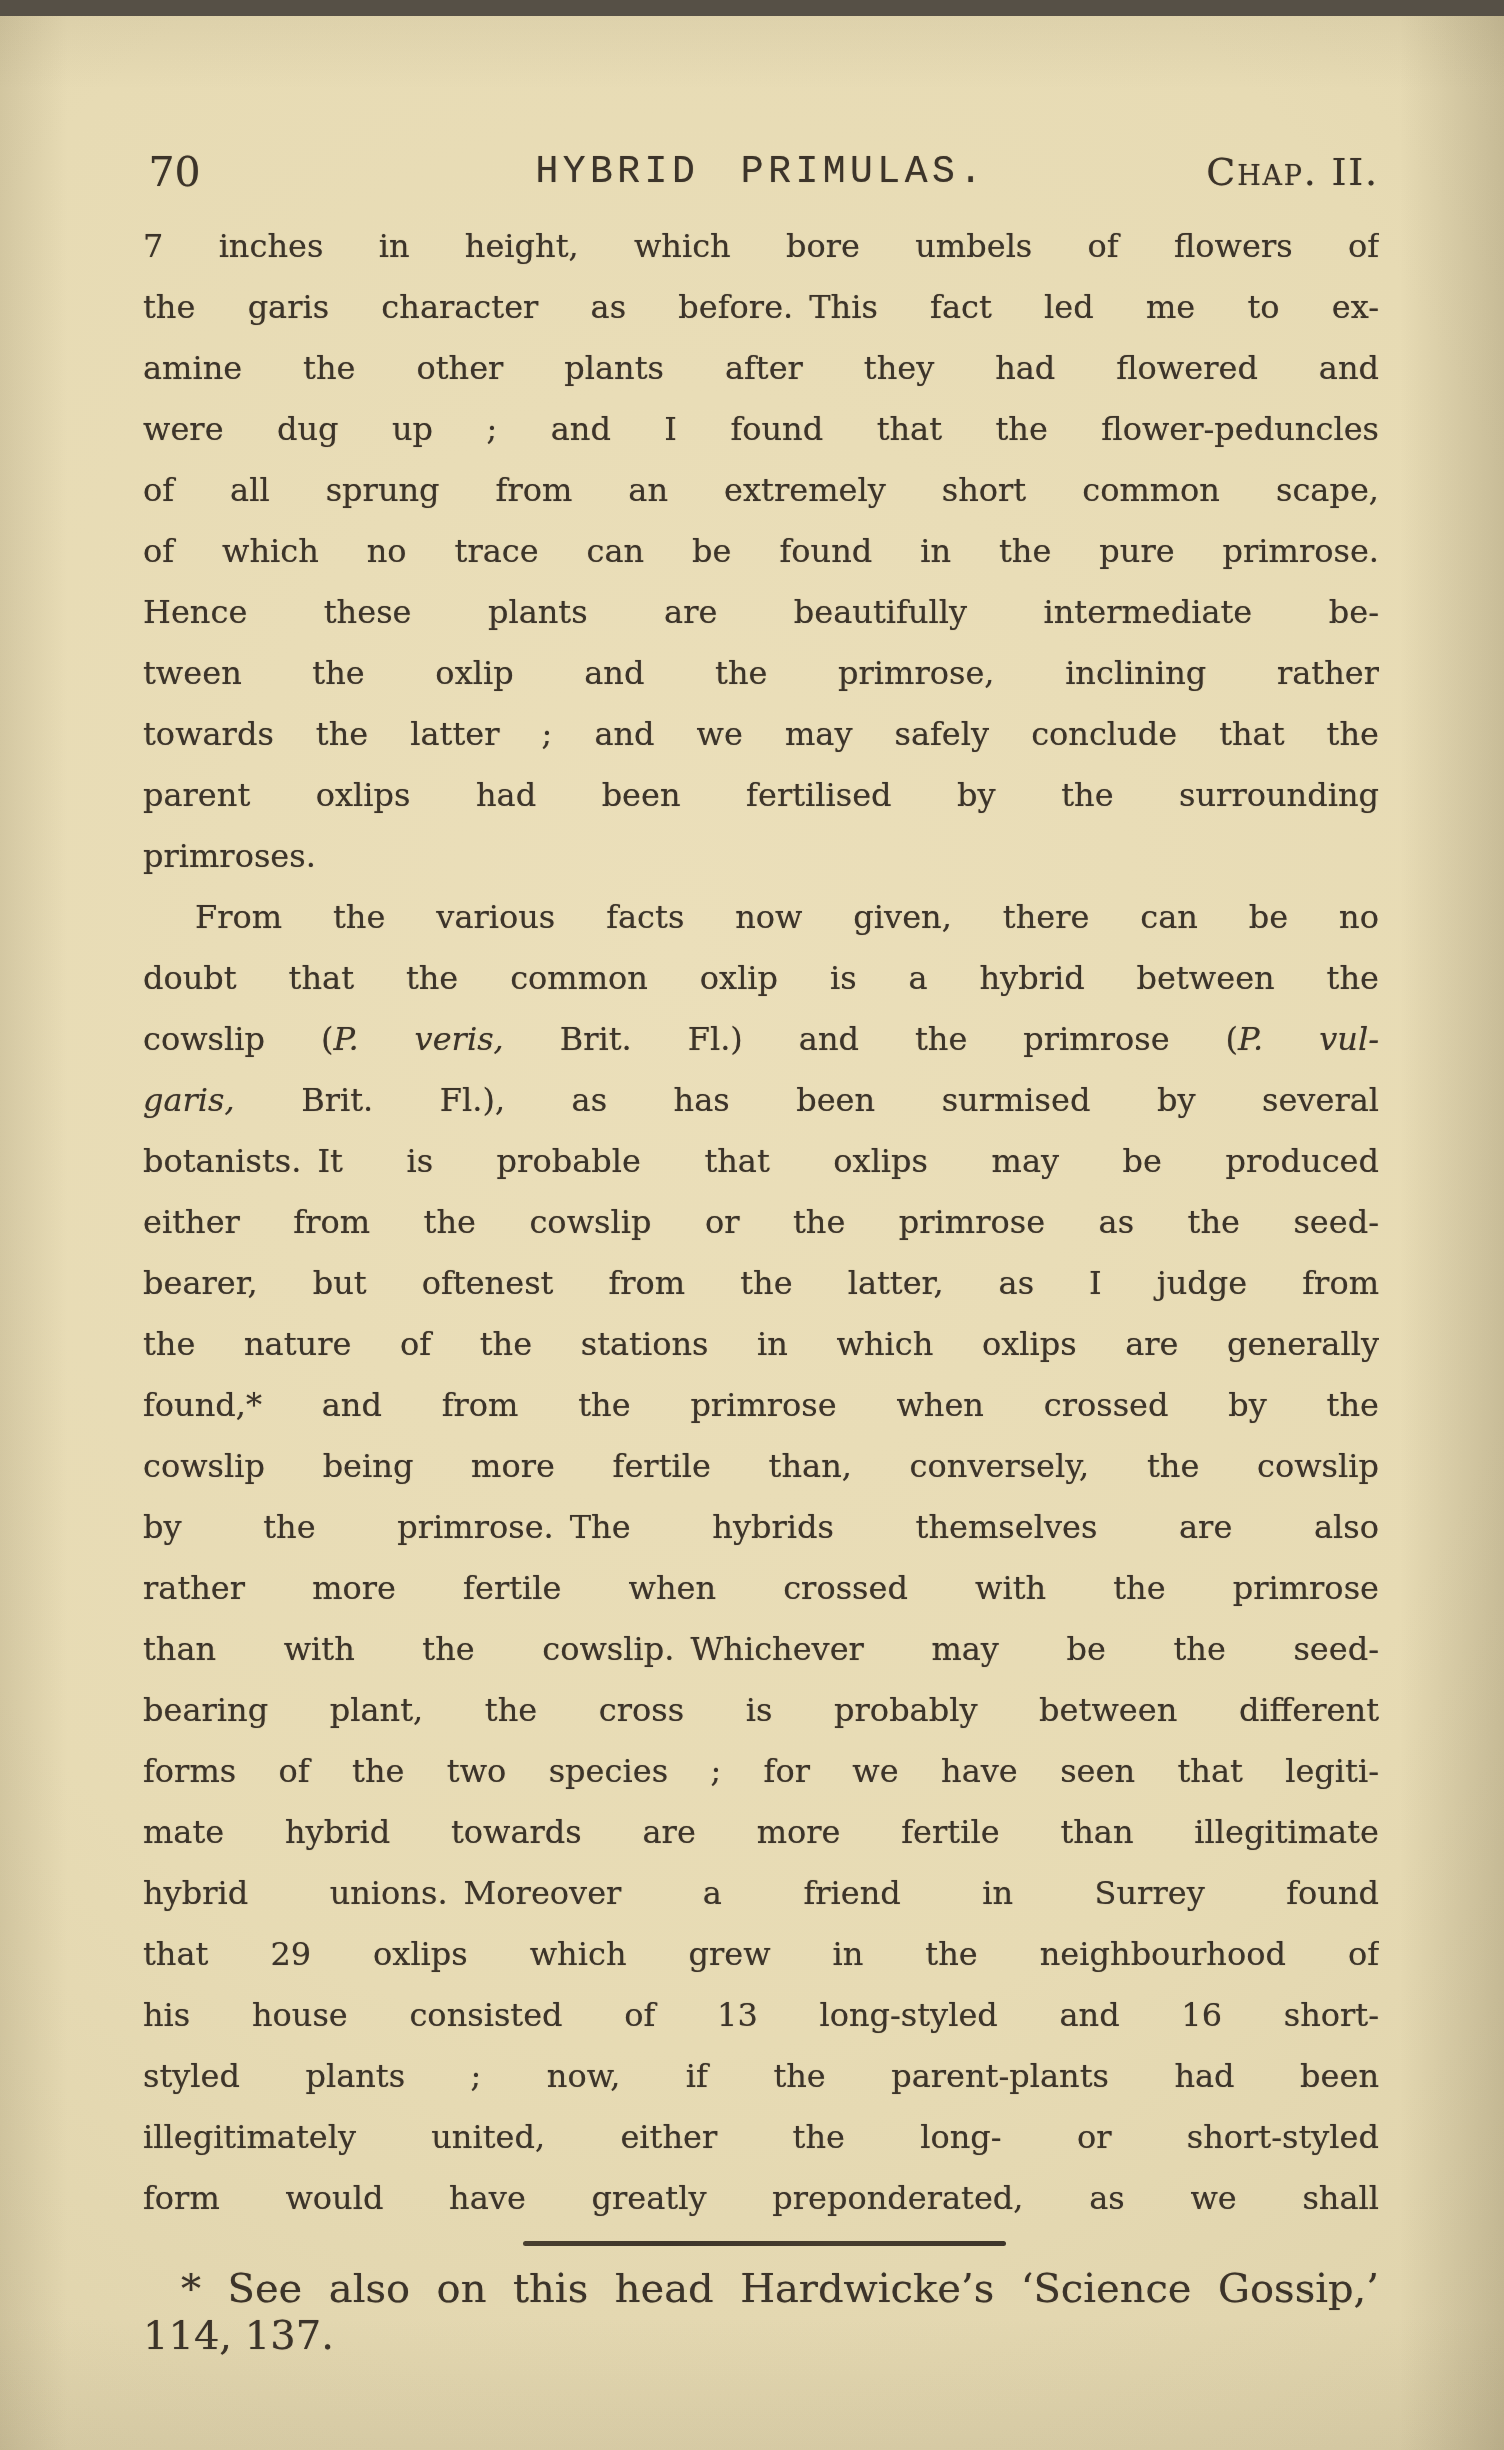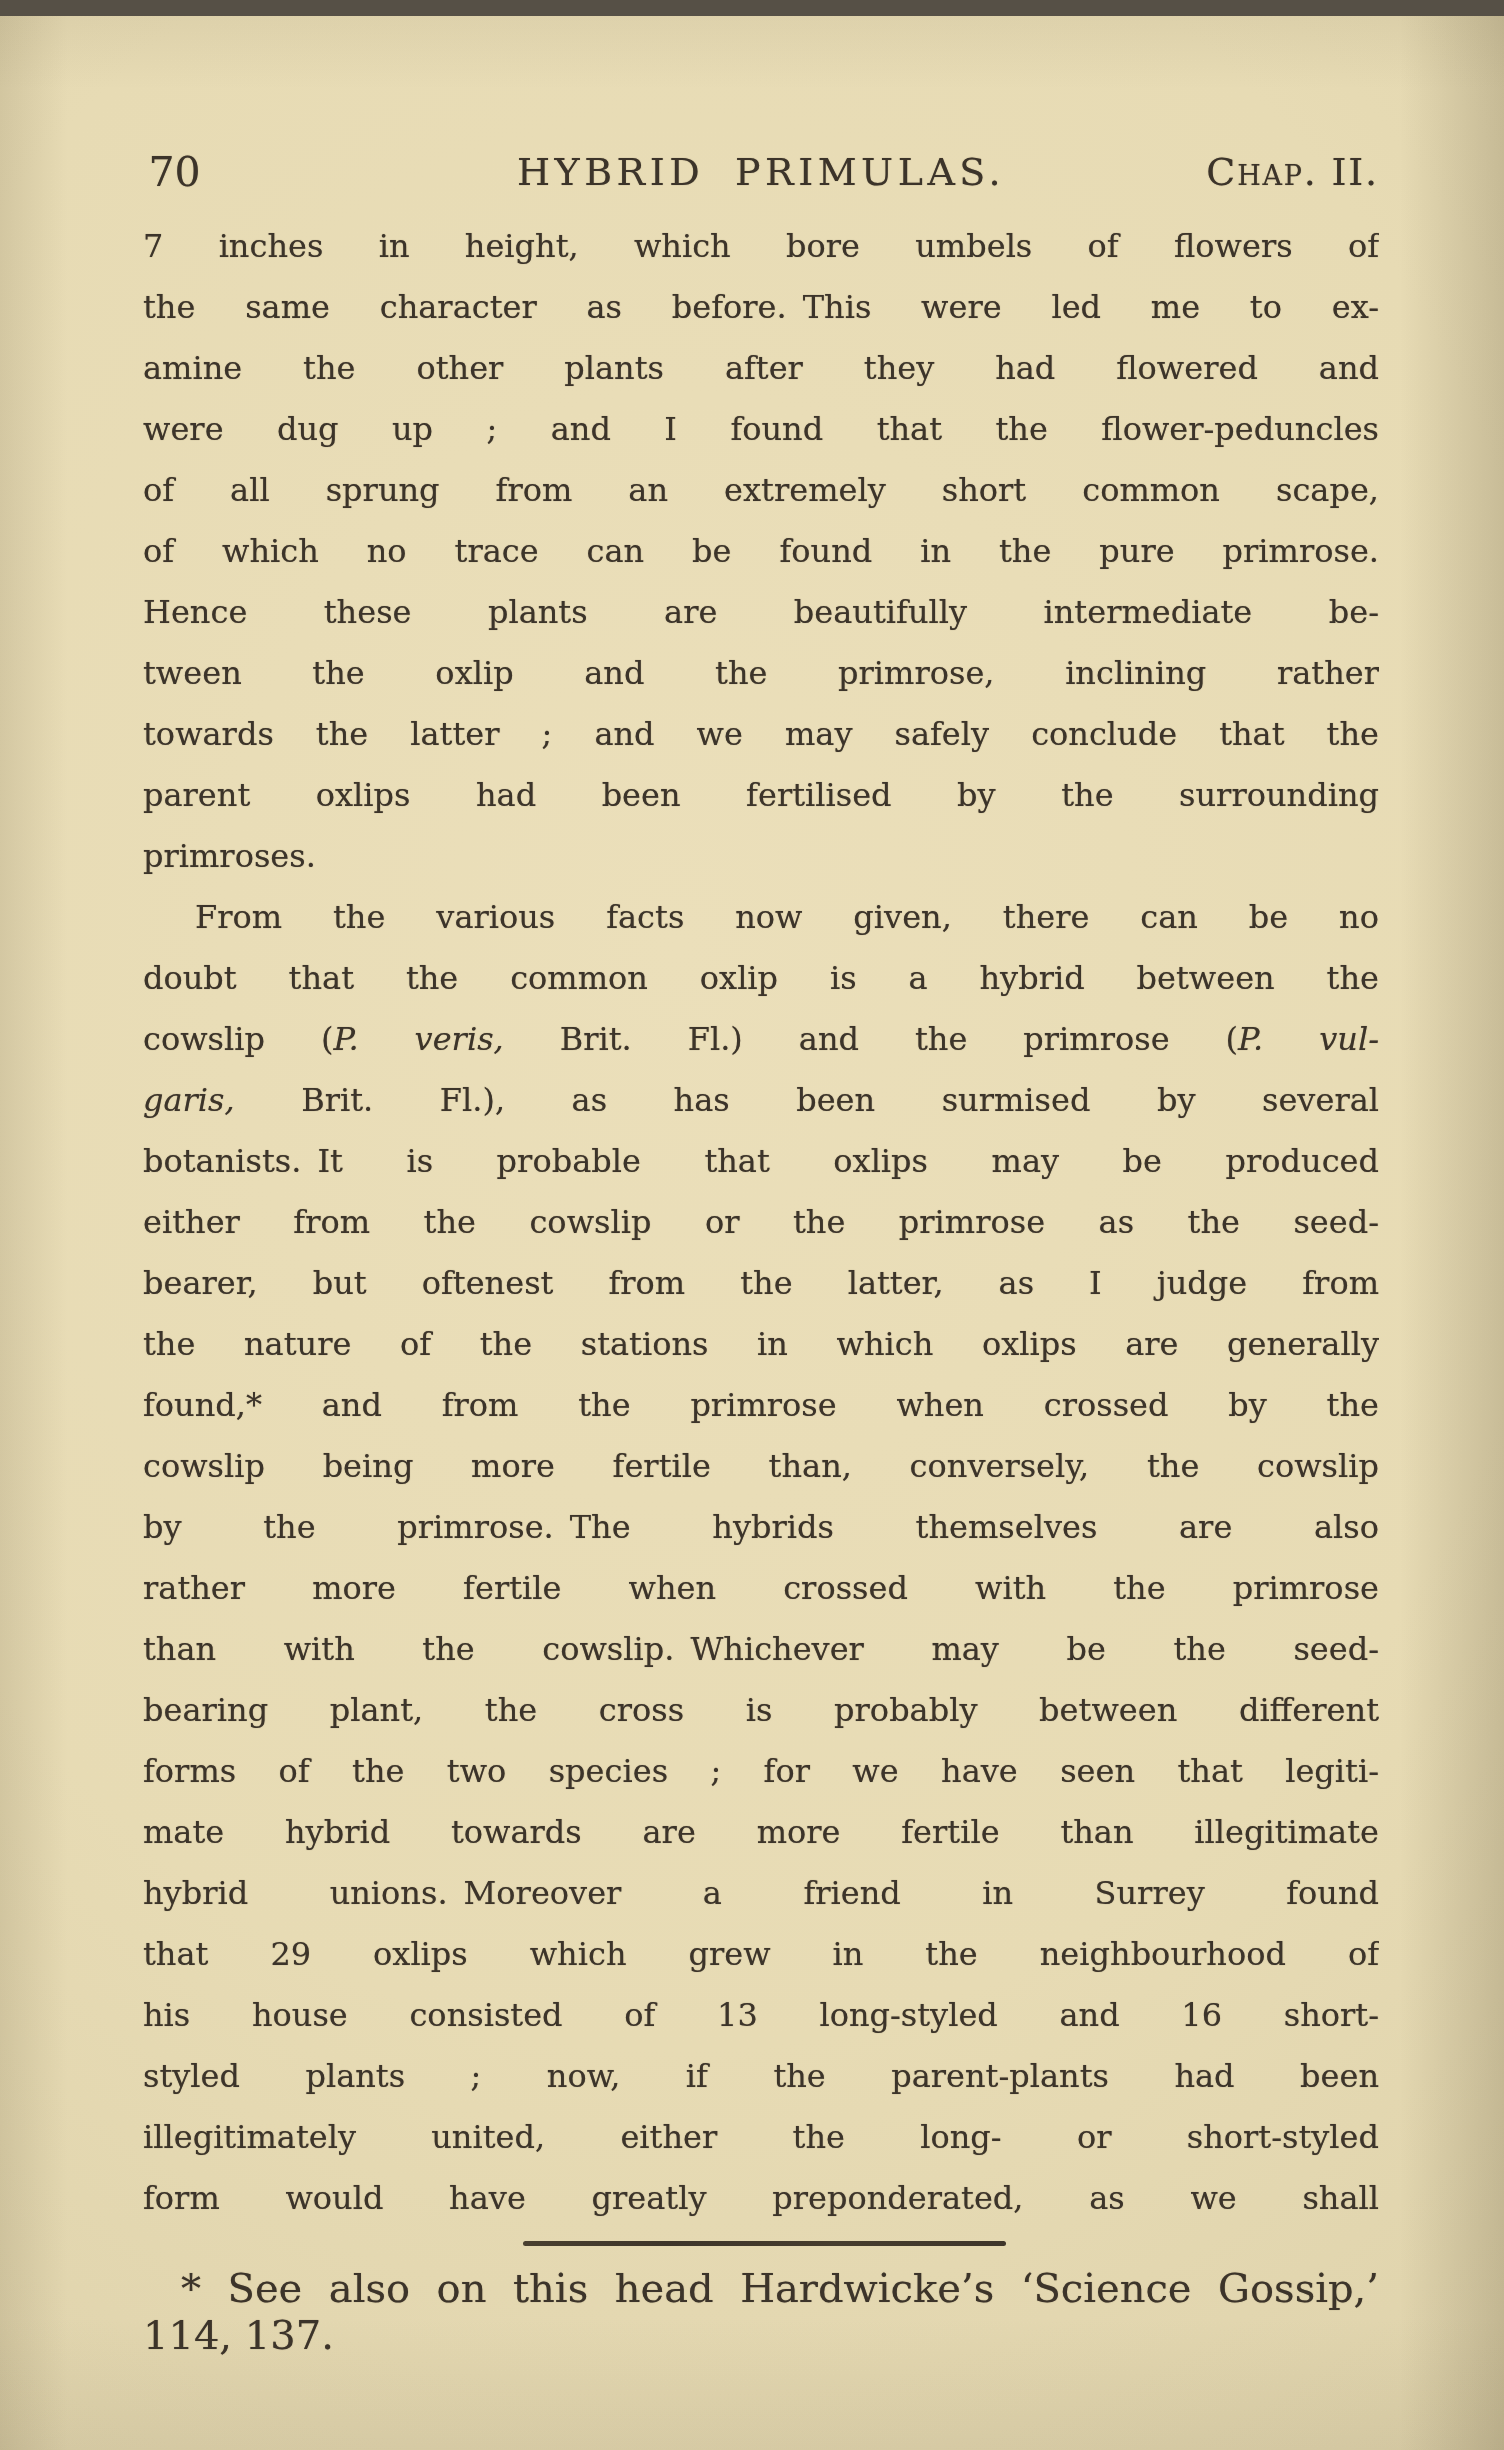--- a/index.html
+++ b/index.html
@@ -29,21 +29,21 @@
     width: 1236px; height: 54px;
   }
   .pagenum {
     position: absolute; left: 5.4px; bottom: 0;
     font-size: 41px; line-height: 1;
   }
   .running-title {
     position: absolute; left: 0; right: 0; bottom: 1.8px;
     text-align: center;
     font-size: 38px; line-height: 1;
-    letter-spacing: 4.5px; word-spacing: 14.3px;
+    letter-spacing: 4.5px; word-spacing: 14.3px; font-family: Liberation Mono, monospace;
   }
   .chapter {
     position: absolute; right: 0; bottom: 1.8px;
     font-size: 38px; line-height: 1;
     font-variant: small-caps;
     letter-spacing: 1.8px;
   }
 
   
   .textblock {
@@ -94,21 +94,21 @@
 <div class="page">
 
   <div class="header">
     <div class="pagenum">70</div>
     <div class="running-title">HYBRID PRIMULAS.</div>
     <div class="chapter">Chap. II.</div>
   </div>
 
   <div class="textblock">
       <div class="line">7 inches in height, which bore umbels of flowers of</div>
-      <div class="line">the same character as before. This were led me to ex-</div>
+      <div class="line">the garis character as before. This fact led me to ex-</div>
       <div class="line">amine the other plants after they had flowered and</div>
       <div class="line">were dug up ; and I found that the flower-peduncles</div>
       <div class="line">of all sprung from an extremely short common scape,</div>
       <div class="line">of which no trace can be found in the pure primrose.</div>
       <div class="line">Hence these plants are beautifully intermediate be-</div>
       <div class="line">tween the oxlip and the primrose, inclining rather</div>
       <div class="line">towards the latter ; and we may safely conclude that the</div>
       <div class="line">parent oxlips had been fertilised by the surrounding</div>
       <div class="line noj">primroses.</div>
       <div class="line indent">From the various facts now given, there can be no</div>

